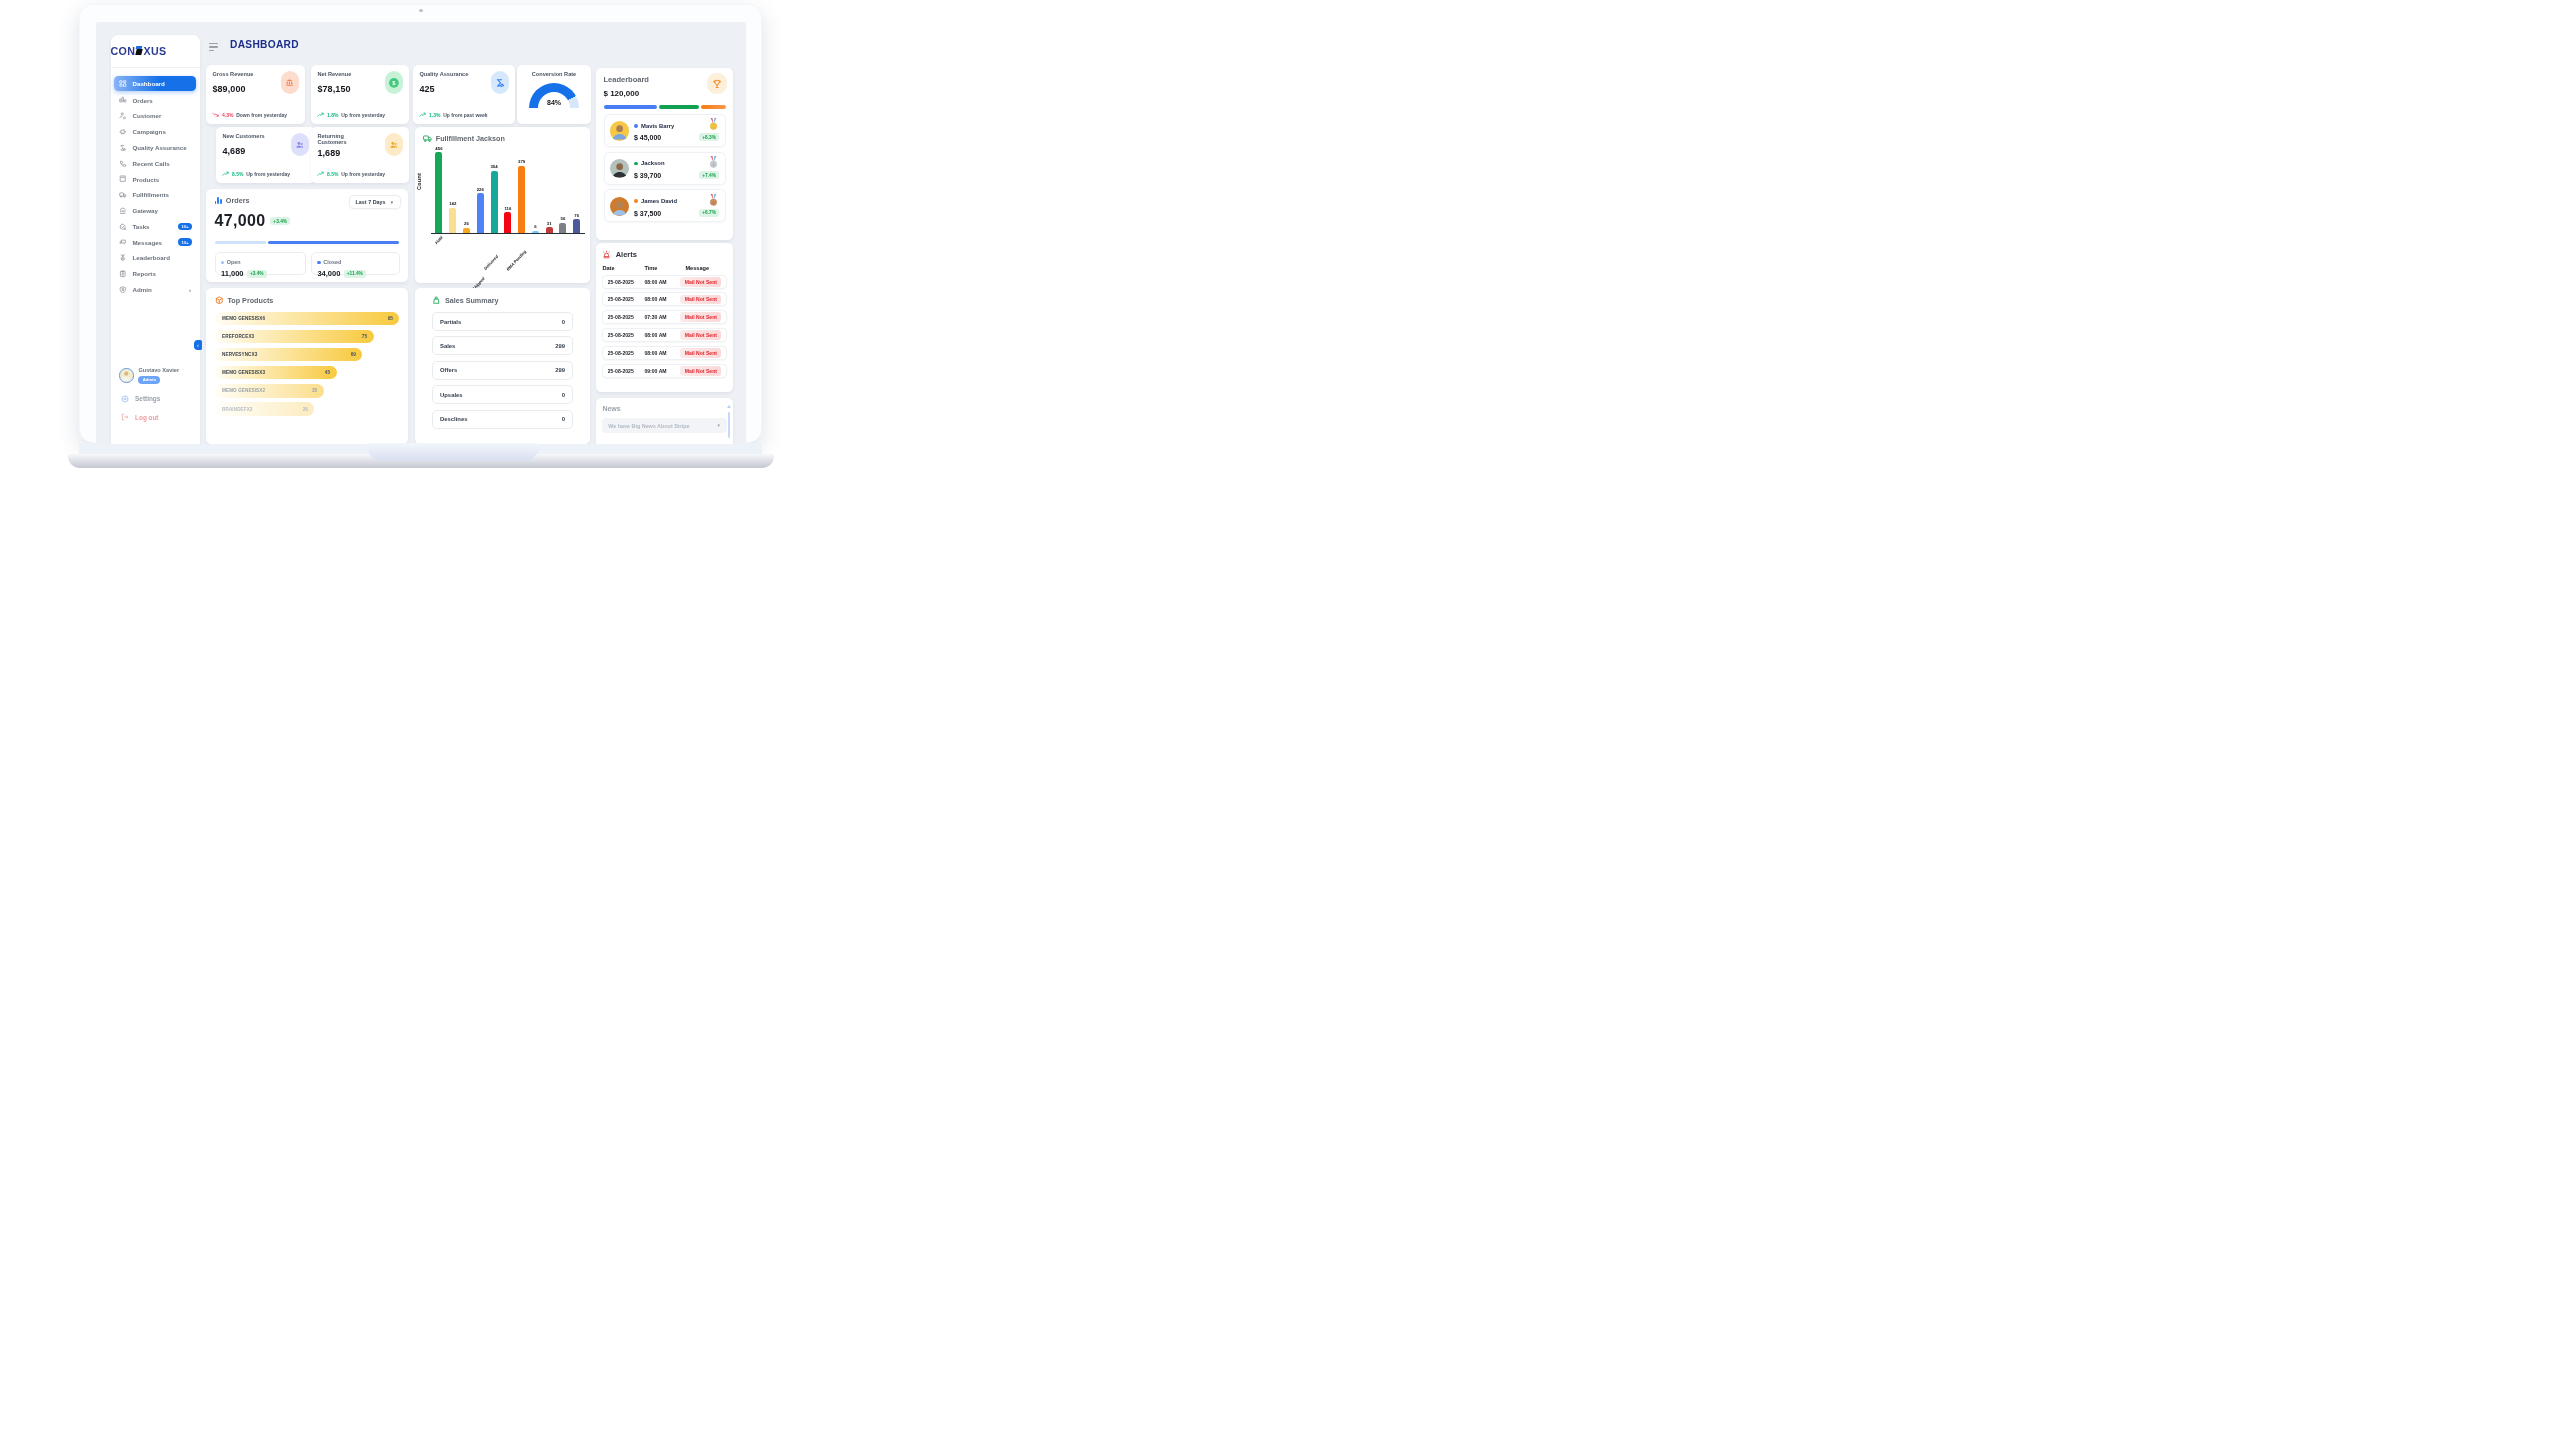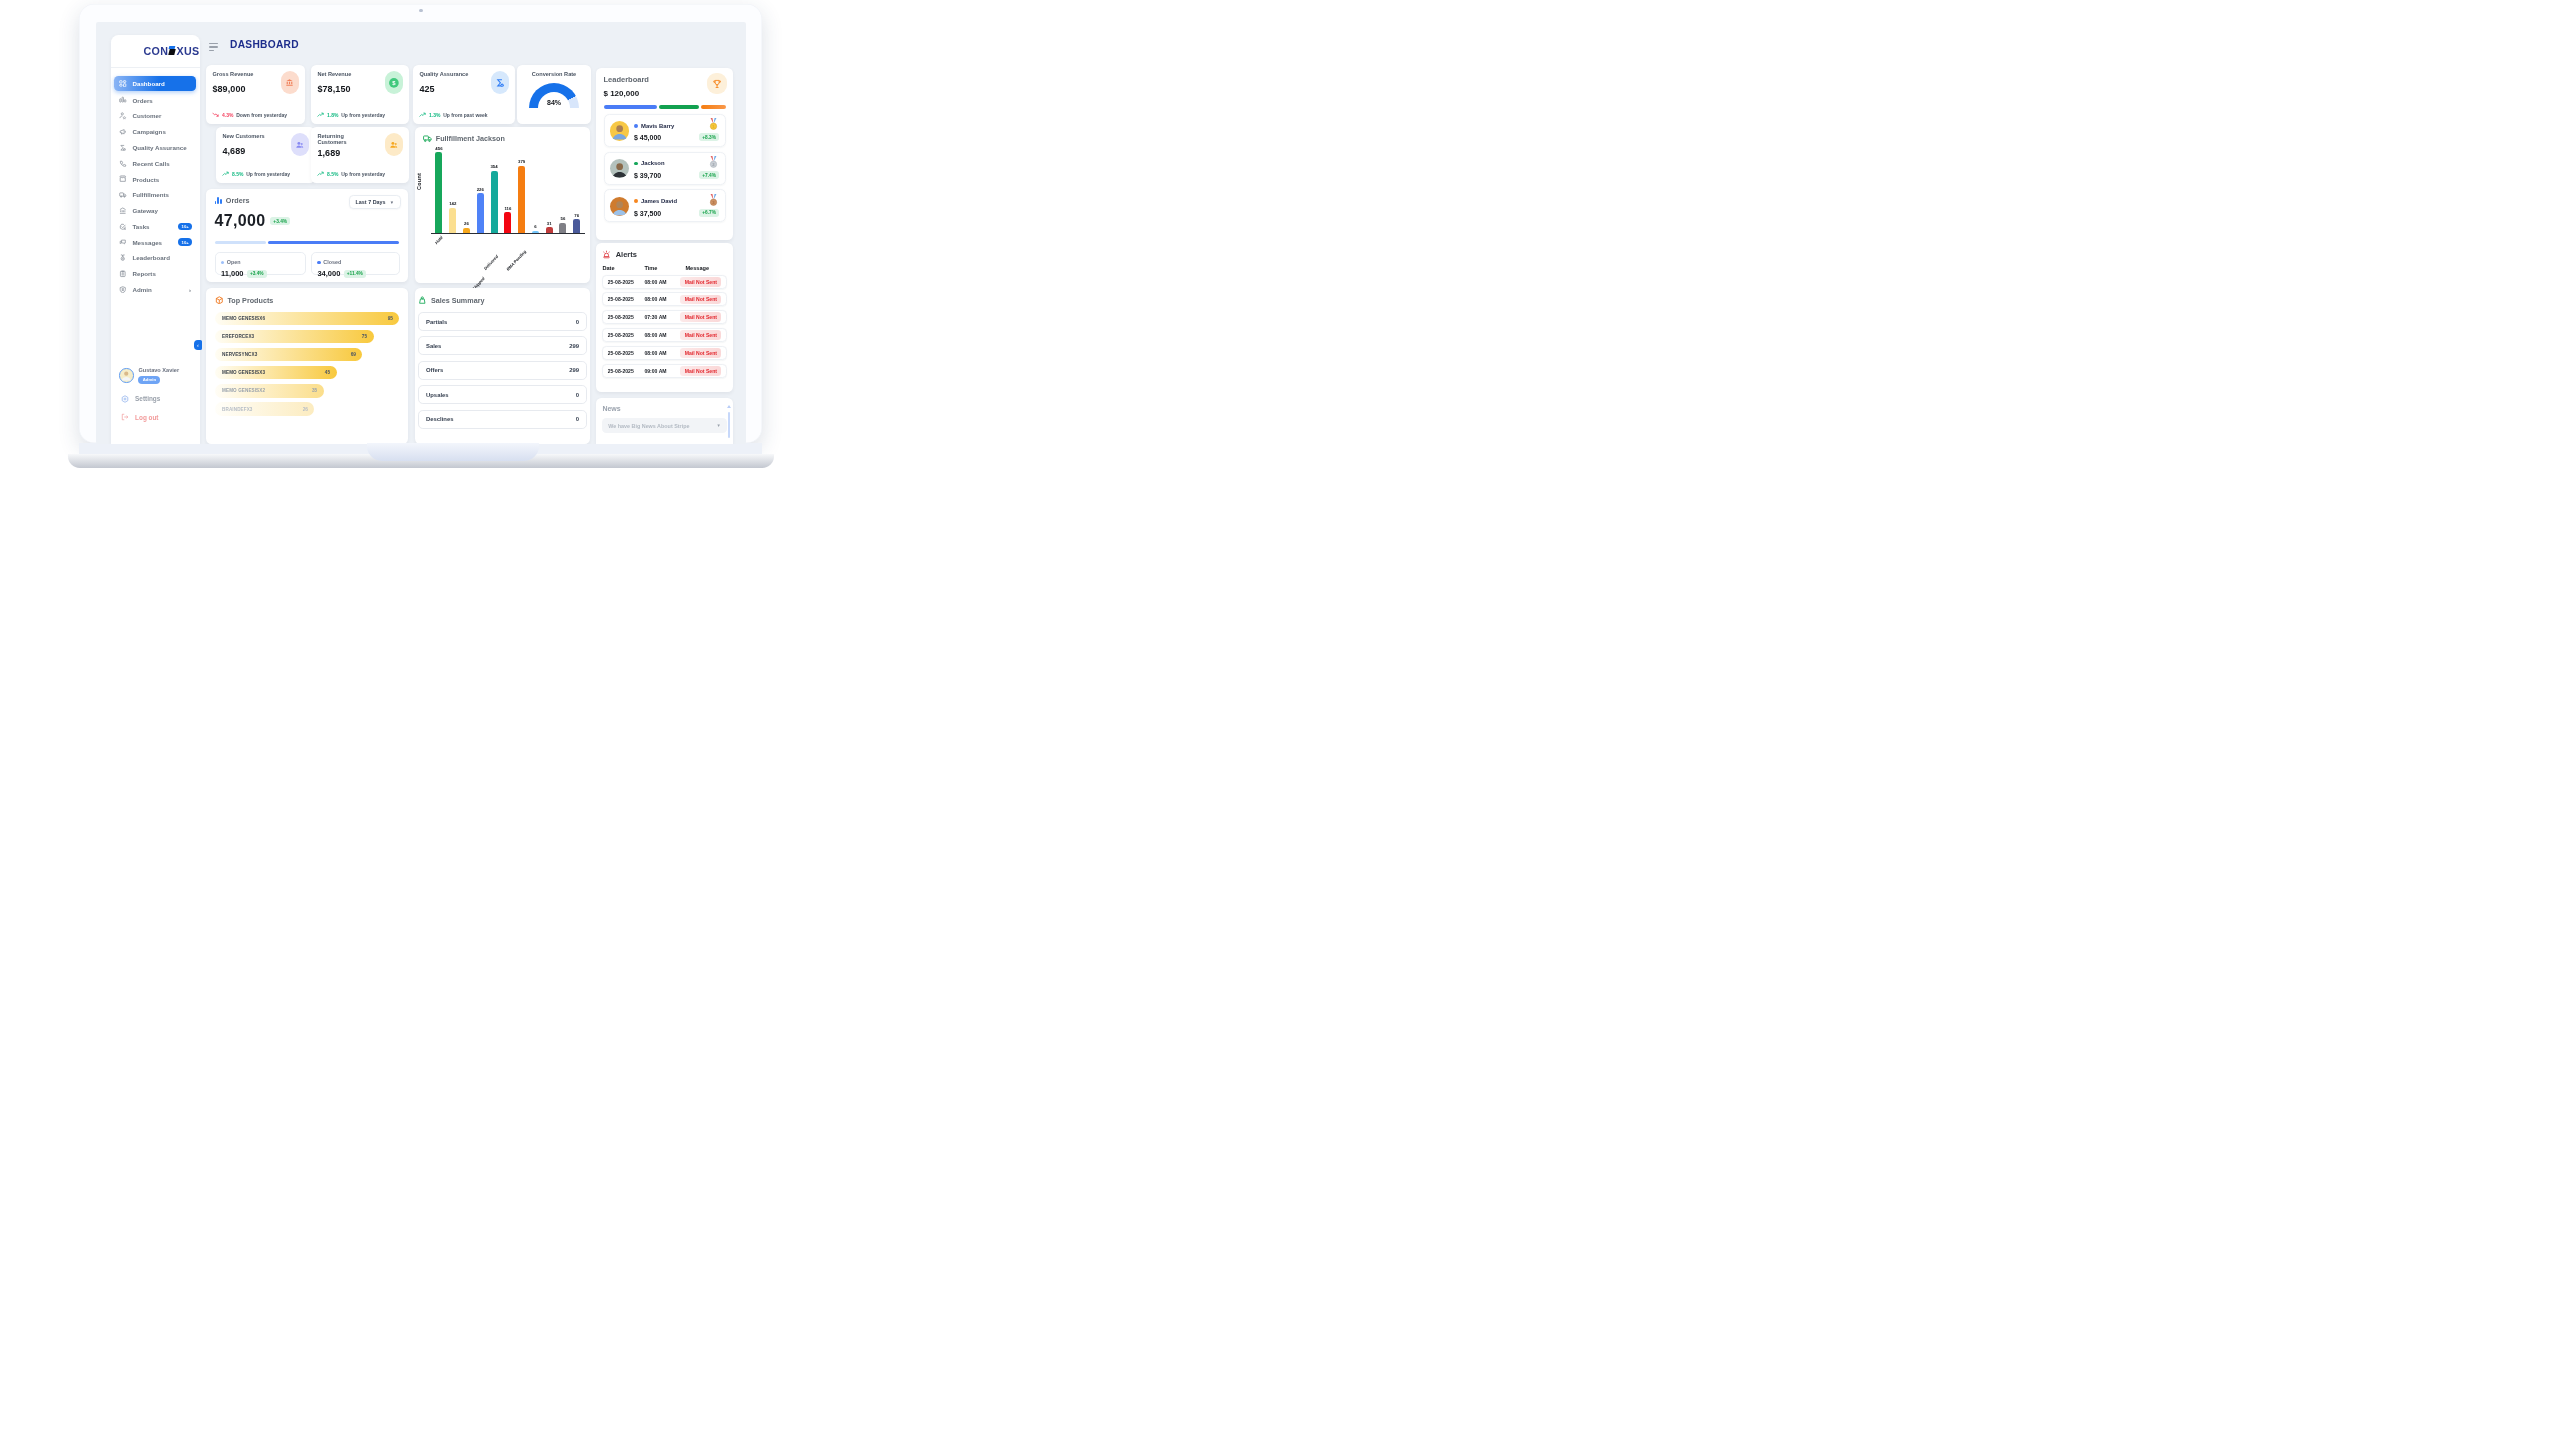--- a/index.html
+++ b/index.html
@@ -16,21 +16,21 @@
   .base { position:absolute; left:68px; top:454px; width:706px; height:14px;
     background:linear-gradient(#f7f8fa,#c3c7d0); border-radius:0 0 11.8px 11.8px; z-index:2; }
 
   
   .screen { position:absolute; left:96px; top:21.5px; width:650px; height:422px;
     background:#edf1f6; overflow:hidden; border-radius:2.1px; }
 
   
   .sidebar { position:absolute; left:14.5px; top:13px; bottom:0; width:89px; background:#fff;
     border-radius:7.5px 7.5px 0 0; box-shadow:0 1.1px 4.3px rgba(30,41,59,.05); }
-  .logo { height:33px; display:flex; align-items:center; justify-content:flex-end; gap:0.5px;
+  .logo { height:33px; display:flex; align-items:center; justify-content:flex-start; gap:0.5px;
     border-bottom:0.5px solid #edf0f4; font-weight:800; font-size:10.7px; letter-spacing:0.3px; color:#2b3a90; }
   .logo-e { display:inline-flex; flex-direction:column; width:6.4px; height:9px; margin:0 0.5px; gap:0.5px; }
   .logo-e i { display:block; transform:skewX(-14deg); }
   .logo-e .e1 { height:2.7px; background:#1671e9; }
   .logo-e .e2 { height:5.9px; background:#0d0d10; }
   .menu { padding:8.6px 3.2px 0 3.2px; }
   .s-item { display:flex; align-items:center; gap:5.4px; height:13.4px; margin-bottom:2.4px;
     padding:0 5.4px; border-radius:4.3px; color:#6a727d; font-size:6.2px; font-weight:600; cursor:pointer; position:relative; }
   .s-item.active { background:linear-gradient(90deg,#8ab4f5 0%,#1671e9 55%); color:#fff;
     box-shadow:0 1.6px 4.3px rgba(22,113,233,.35); height:15px; }
@@ -625,21 +625,21 @@
     <div class="tp-bar dim" style="width:59%;">
         <span class="tp-name">MEMO GENESISX2</span>
         <span class="tp-val">35</span>
       </div>
     <div class="tp-bar dimmer" style="width:54%;">
         <span class="tp-name">BRAINDEFX3</span>
         <span class="tp-val">26</span>
       </div>
   </div>
 
-  <div class="card" style="left:319px; top:266px; width:175px; height:156px; padding:8px 3px;">
+  <div class="card" style="left:319px; top:266px; width:175px; height:156px; padding:8px 17px;">
     <div class="sec-head" style="margin-bottom:7.5px;">
       <span class="tiny-svg">
         <svg width="8.6" height="8.6" viewBox="0 0 16 16" fill="none" stroke="#17a957" stroke-width="1.6">
             <circle cx="8" cy="3.6" r="2"></circle>
             <path d="M4.5 5.5h7l1.5 8h-10z"></path>
           </svg>
       </span>
       <span>Sales Summary</span>
     </div>
     <div class="ss-row">

